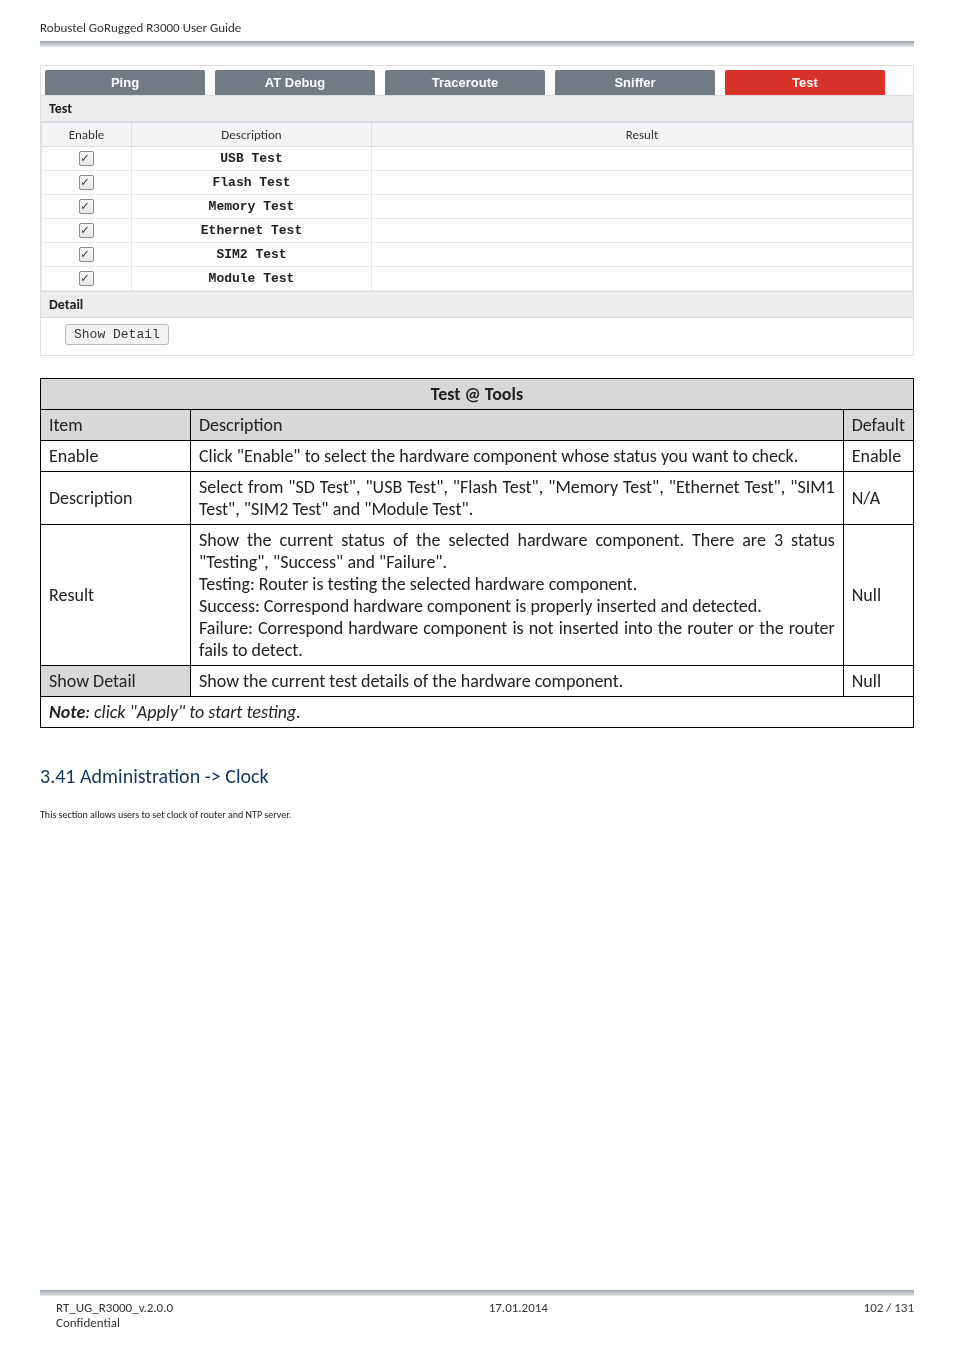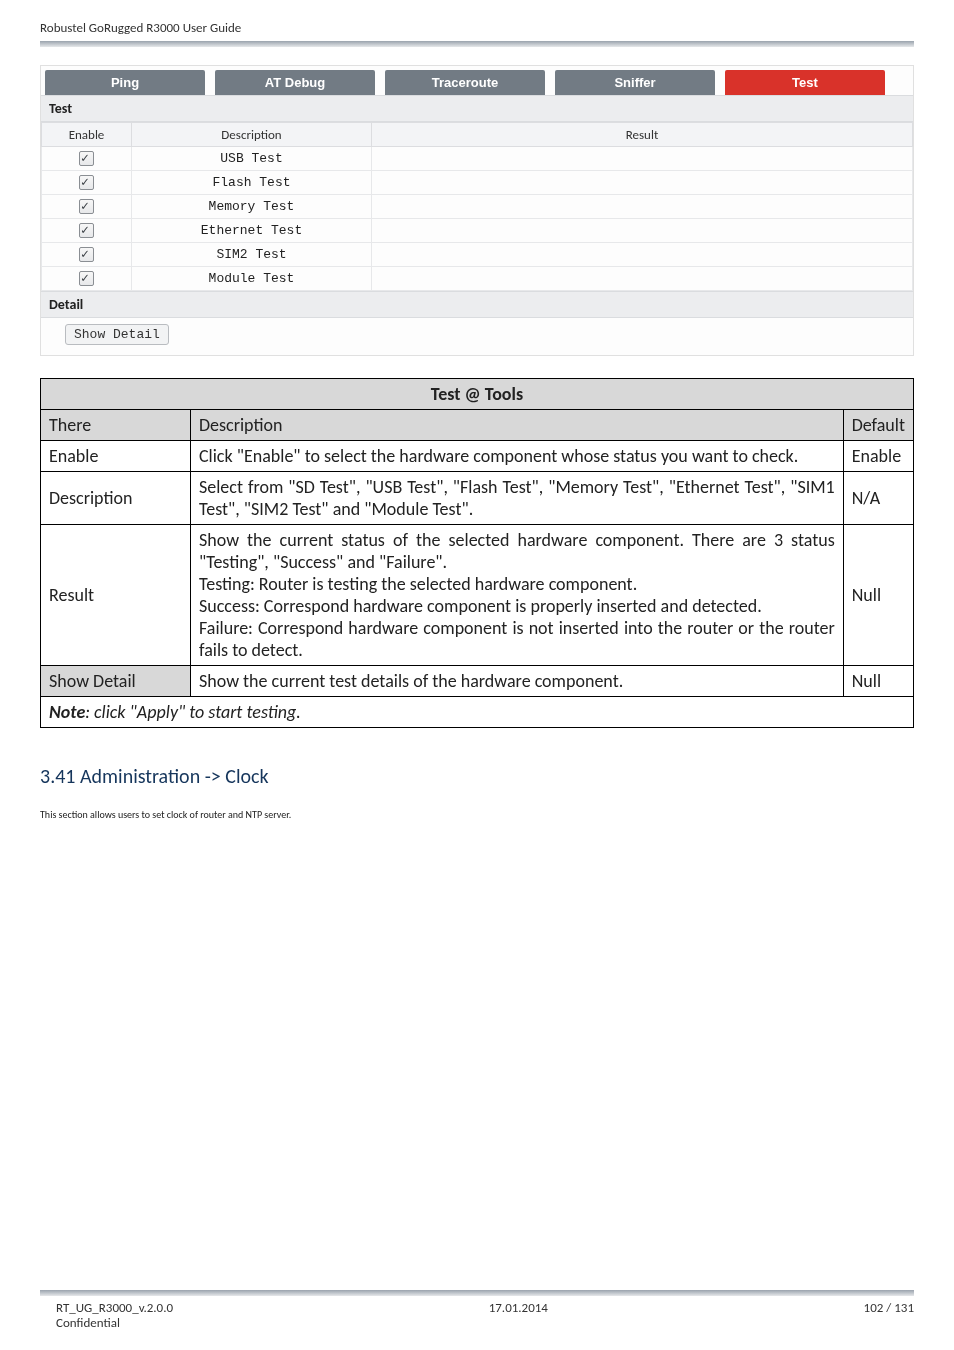--- a/index.html
+++ b/index.html
@@ -75,20 +75,21 @@
     font-size: 13px;
     padding: 4px 6px;
     border: 1px solid #dcdde0;
     color: #333;
   }
   table.test-grid td {
     padding: 3px 6px;
     border: 1px solid #e7e8ea;
     text-align: center;
     height: 24px;
+    font-weight: bold;
   }
   .col-enable { width: 90px; }
   .col-desc   { width: 240px; }
   .checkbox {
     display: inline-block;
     width: 15px; height: 15px;
     border: 1px solid #8a8e93;
     background: linear-gradient(#f7f7f7,#e7e8ea);
     border-radius: 2px;
     position: relative;
@@ -239,21 +240,21 @@
     <button class="show-detail-btn">Show Detail</button>
   </div>
 </div>
 
 <table class="desc">
   <tbody>
       <tr class="title-row">
     <td colspan="3">Test @ Tools</td>
   </tr>
   <tr class="head-row">
-    <td class="col-item">There</td>
+    <td class="col-item">Item</td>
     <td>Description</td>
     <td class="col-def">Default</td>
   </tr>
   <tr>
     <td class="col-item">Enable</td>
     <td class="justify">Click "Enable" to select the hardware component whose status you want to check.</td>
     <td class="col-def">Enable</td>
   </tr>
   <tr>
     <td class="col-item">Description</td>

